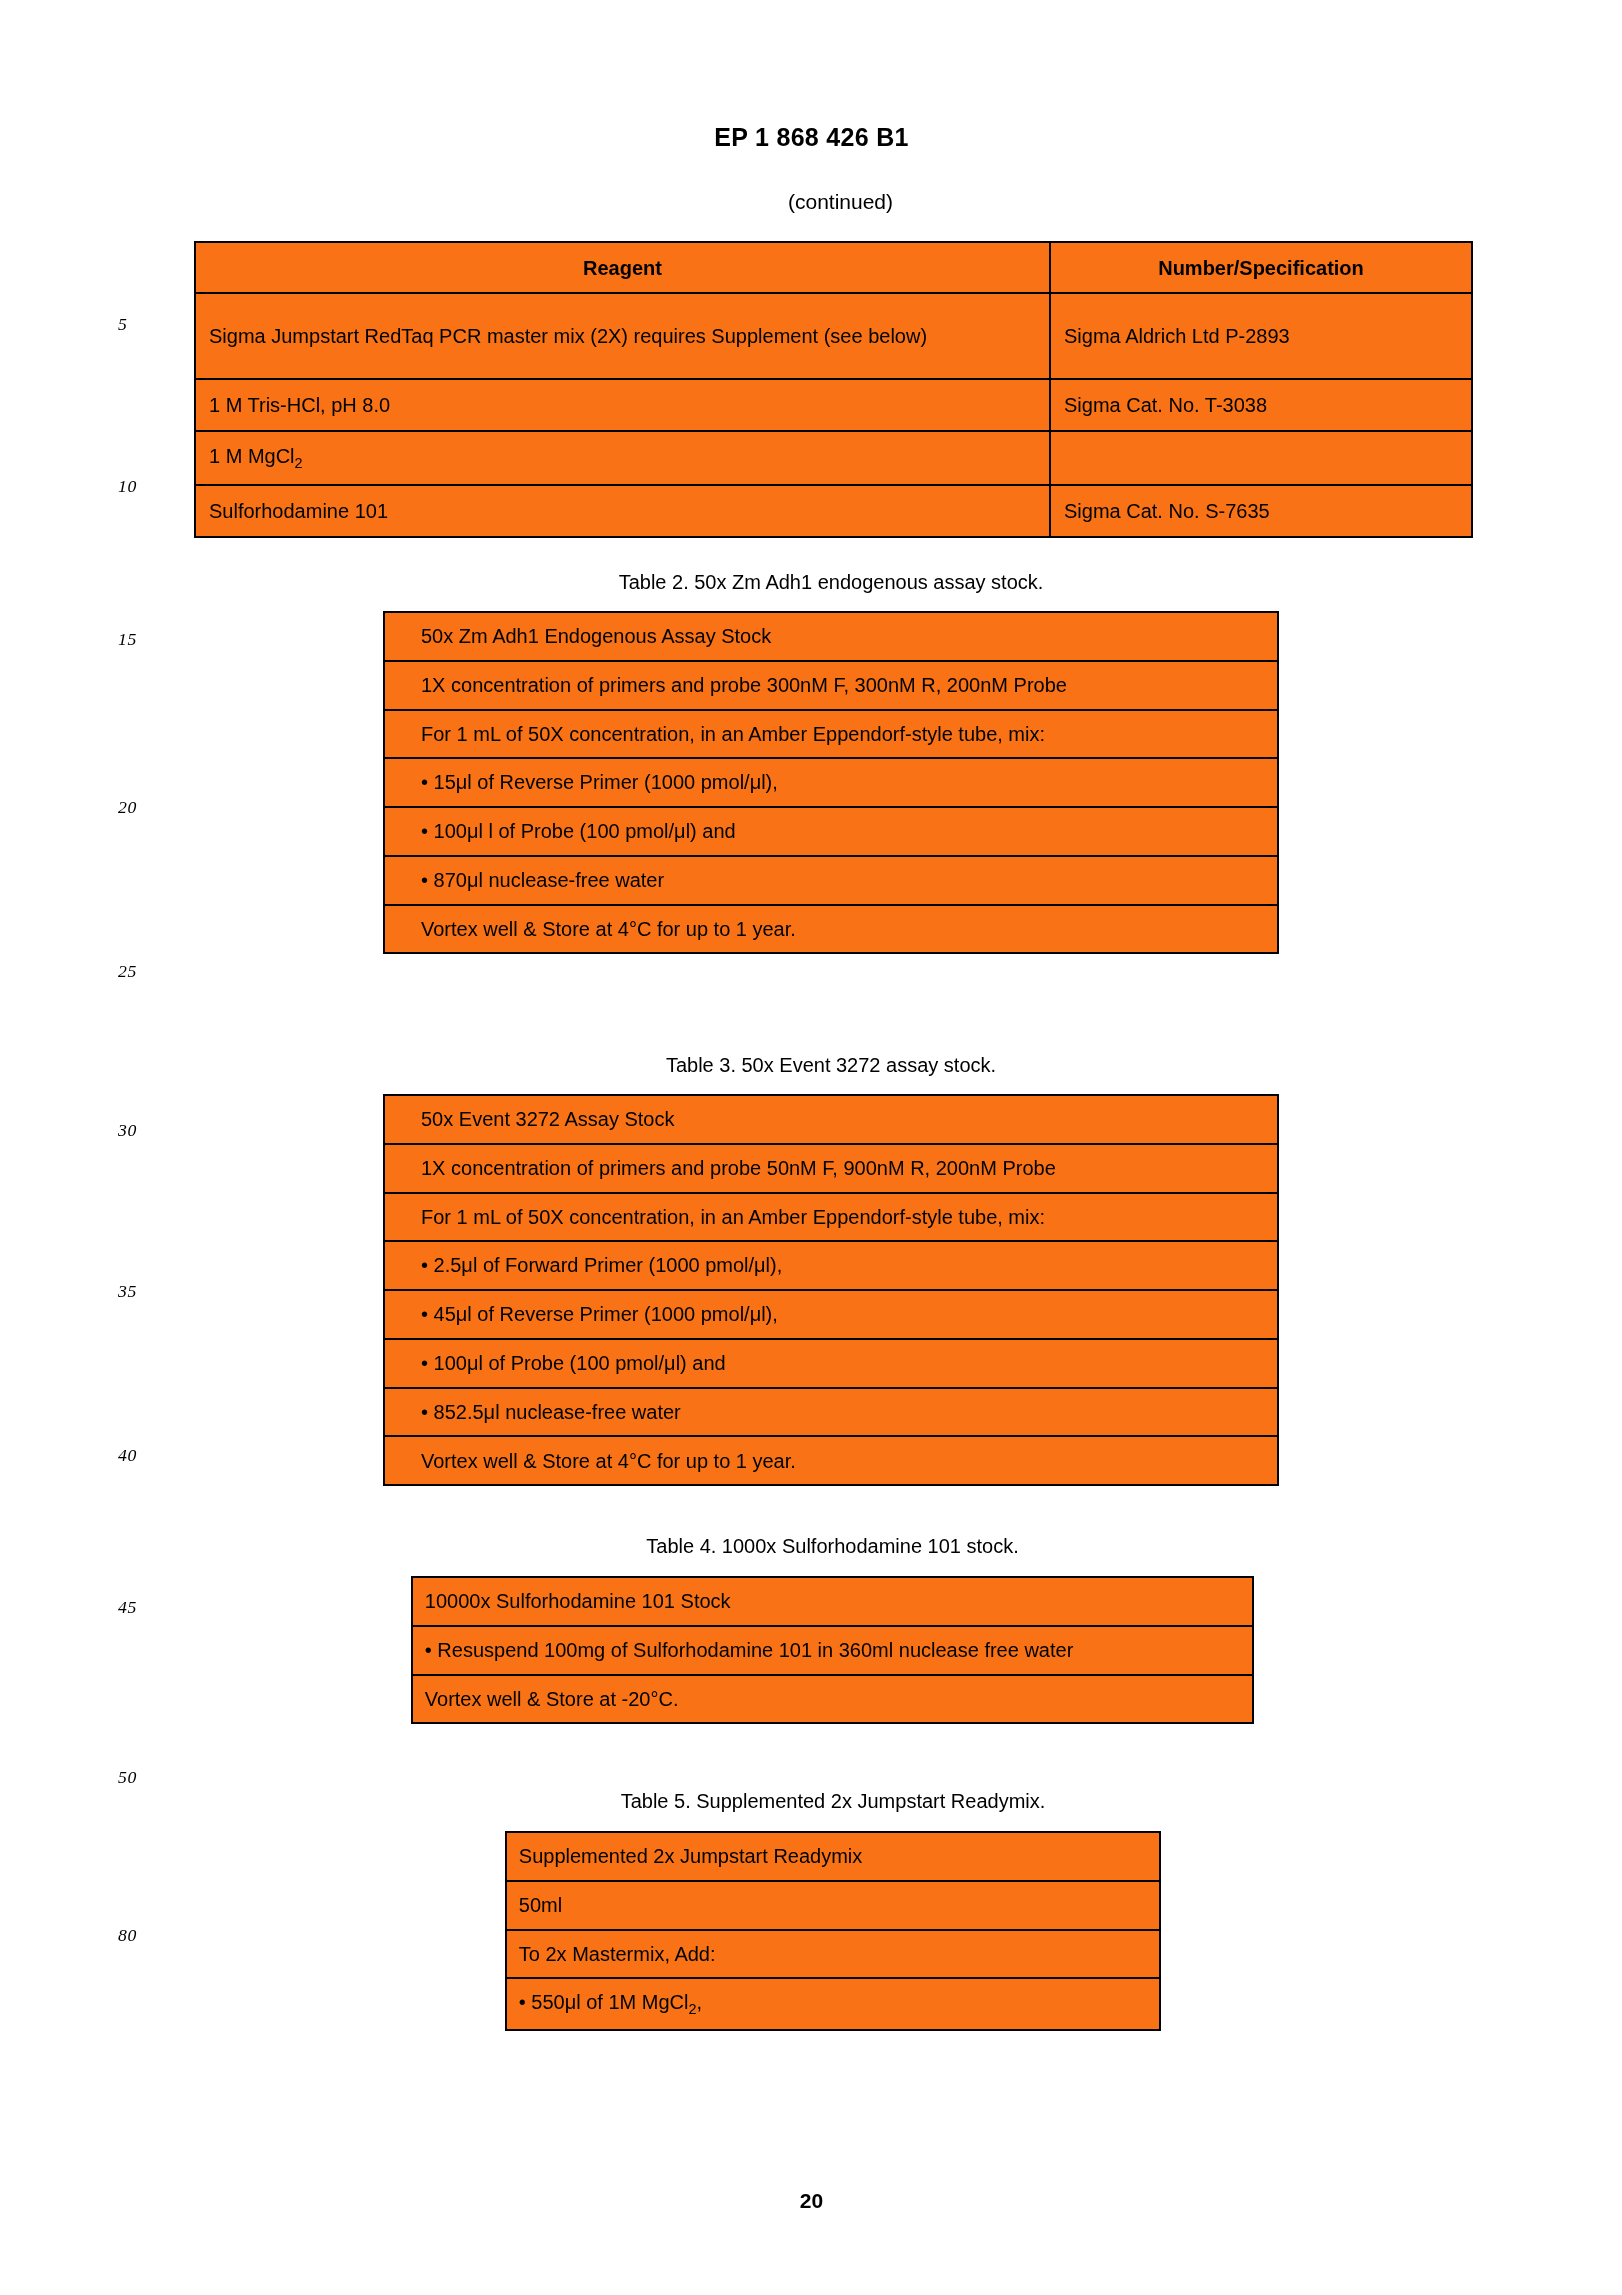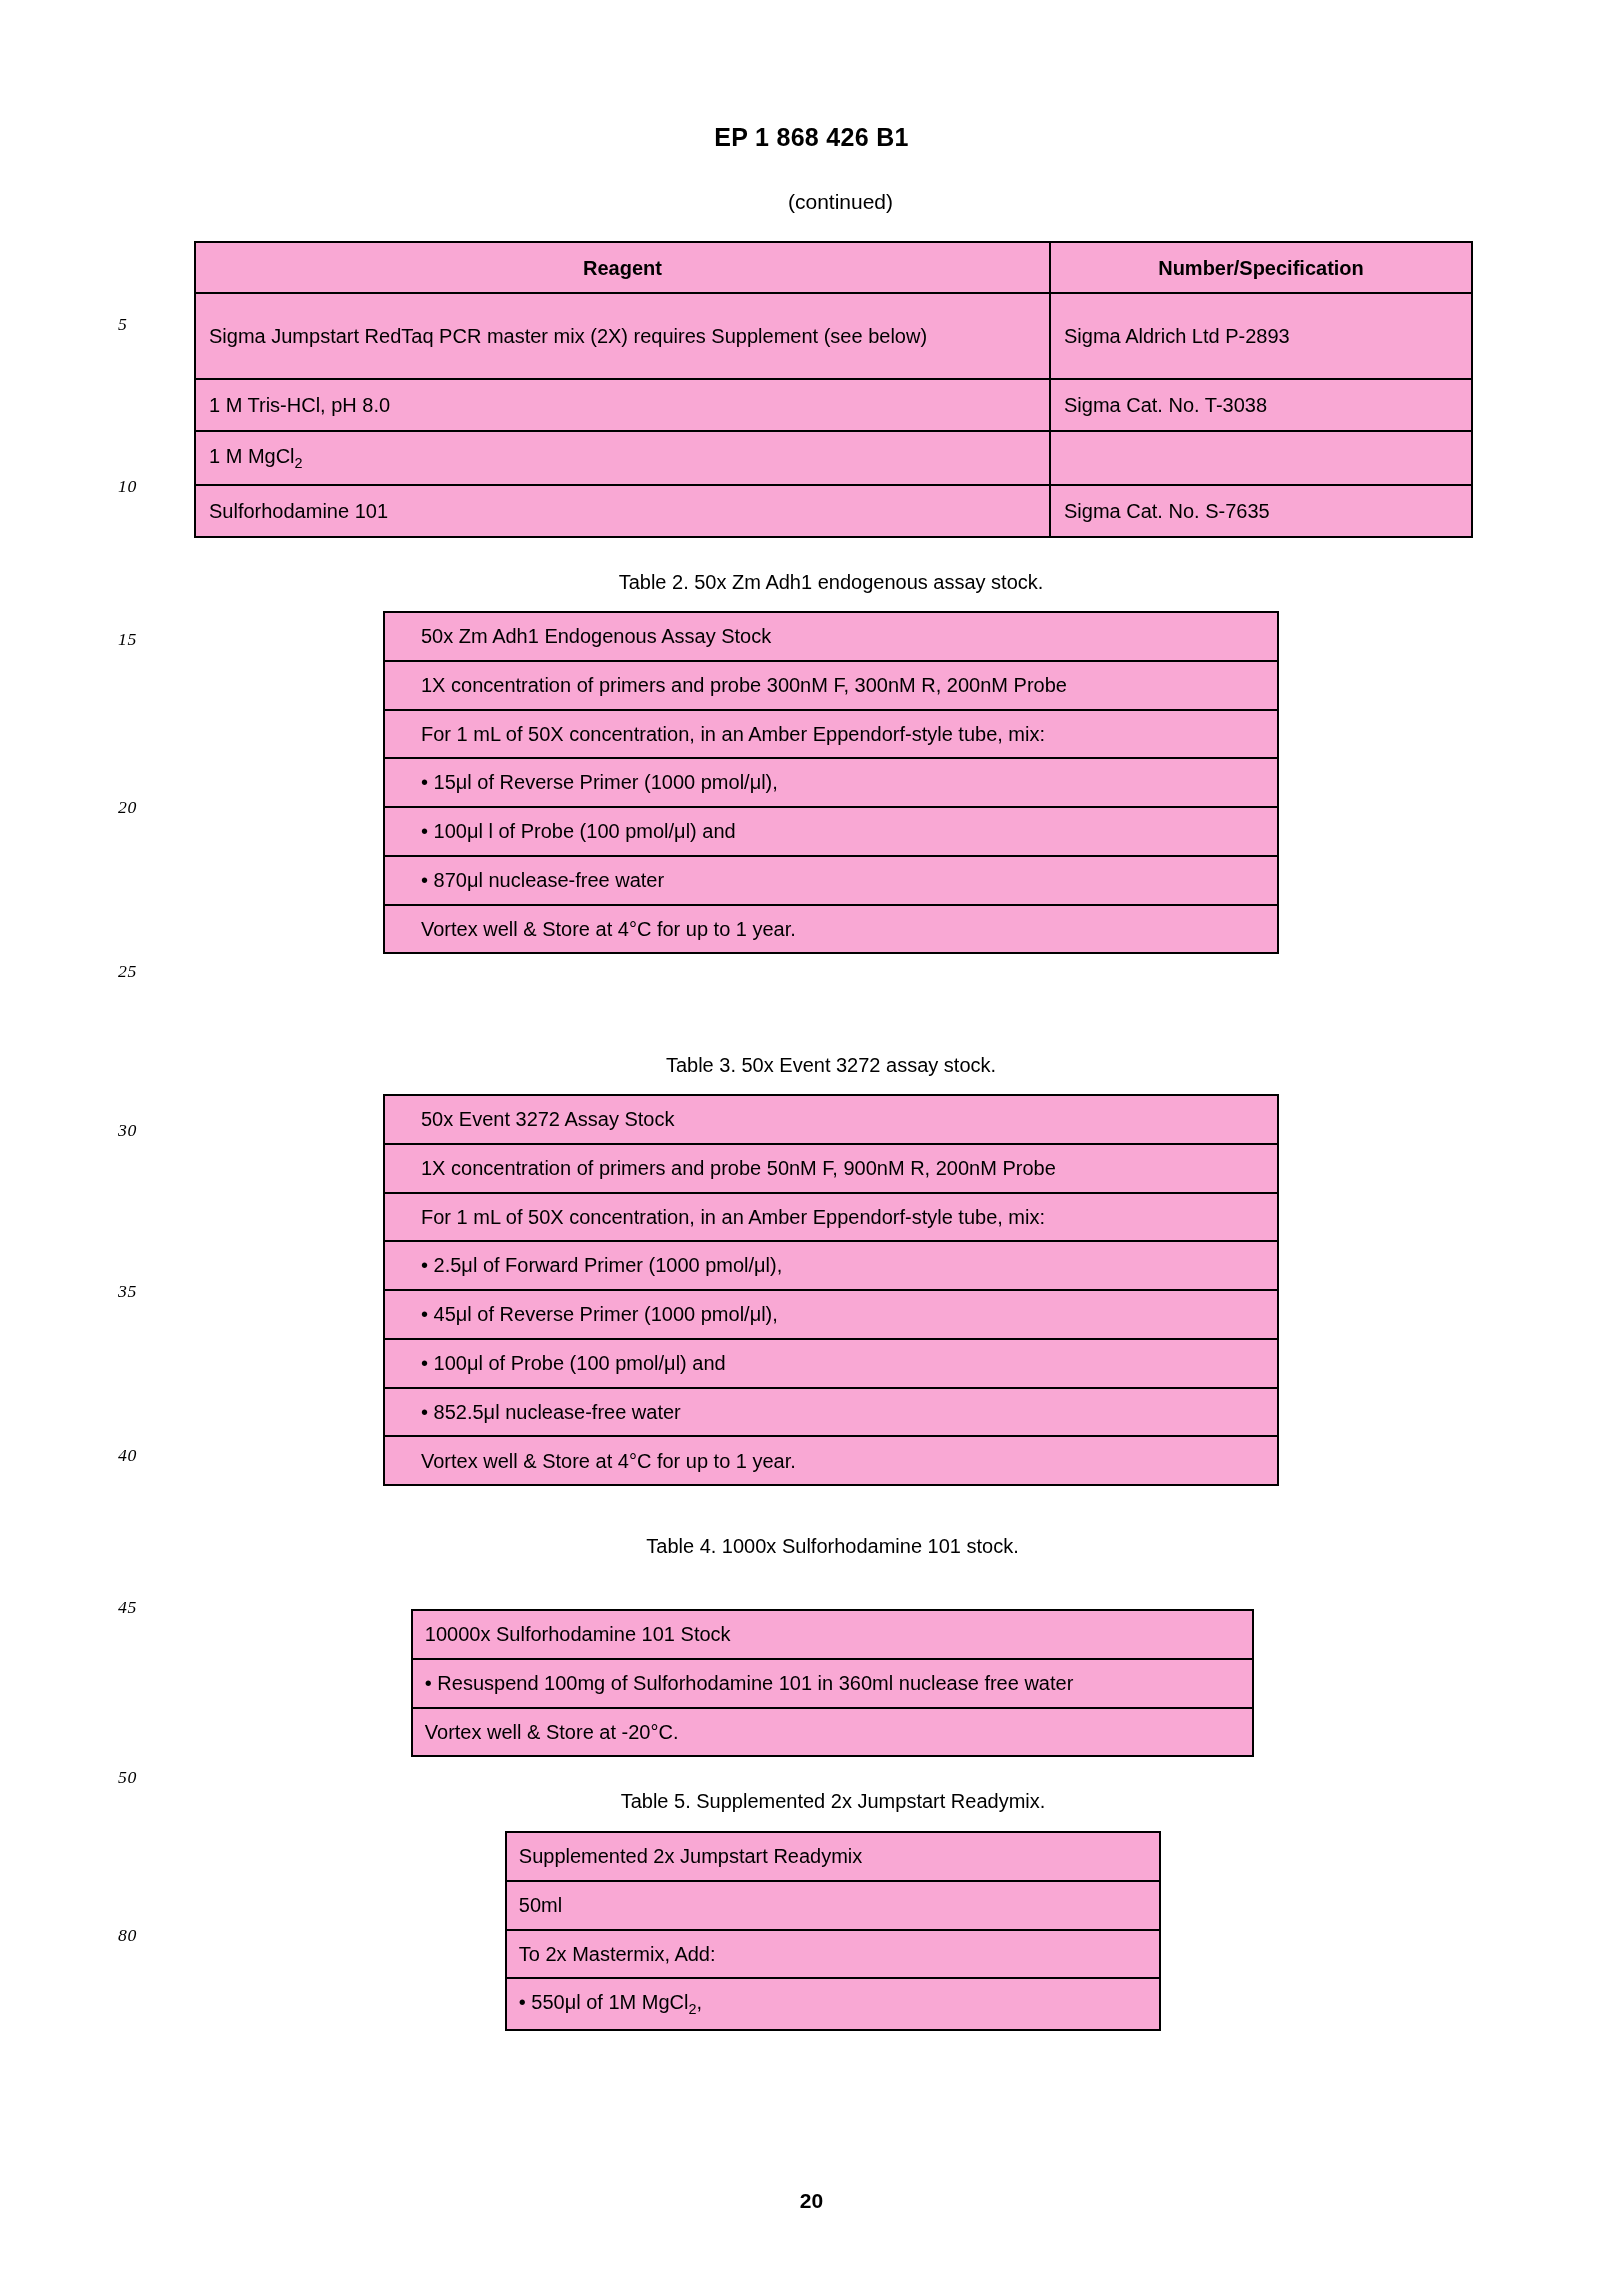--- a/index.html
+++ b/index.html
@@ -60,21 +60,21 @@
     font-style: italic;
     font-family: "Liberation Serif", serif;
     letter-spacing: 0.7px;
   }
 
   
   .tbl {
     position: absolute;
     border-collapse: collapse;
     table-layout: fixed;
-    background: #f9a8d4;
+    background: #f97316;
   }
   .tbl td, .tbl th {
     border: 2px solid #000;
     padding: 9.2px 11.8px;
     font-size: 20px;
     font-weight: normal;
     text-align: left;
     vertical-align: middle;
     line-height: 1.42;
   }
@@ -111,21 +111,20 @@
   }
   #table2 { top: 611px; }
   #table3 { top: 1094px; }
   #table2 td, #table3 td { height: 19.6px; padding-left: 36px; }
 
   
   #table4 {
     left: 411px;
     top: 1576px;
     width: 843px;
-    margin-top: 33px;
   }
   #table4 td { height: 19.6px; }
 
   
   #table5 {
     left: 505px;
     top: 1831px;
     width: 656px;
     padding-left: 18px;
   }

